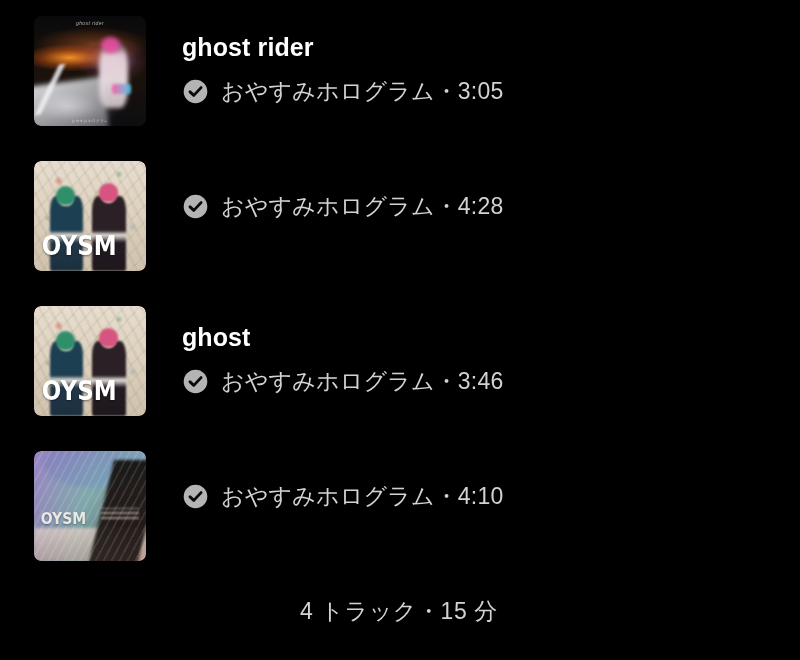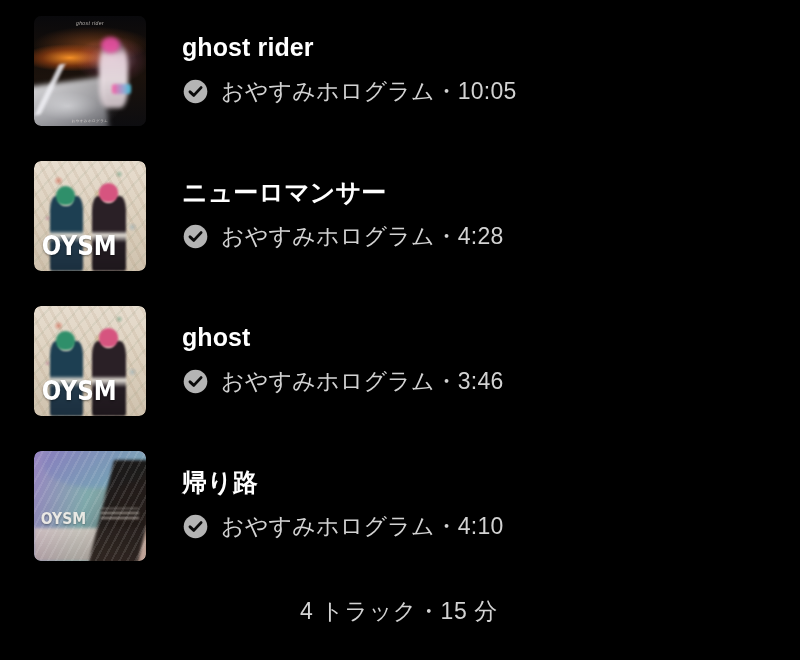--- a/index.html
+++ b/index.html
@@ -312,41 +312,40 @@
     </div>
     <div class="track-meta">
       <div class="track-title">ghost rider</div>
       <div class="track-sub">
         <svg class="verified-badge" viewBox="0 0 32 32" aria-hidden="true">
           <circle cx="16" cy="16" r="14" fill="#b4b4b4"></circle>
           <path d="M9.5 16.4 L14 20.6 L22.6 11.4" fill="none" stroke="#0a0a0a" stroke-width="3.4" stroke-linecap="round" stroke-linejoin="round"></path>
         </svg>
         <div class="track-artist">おやすみホログラム</div>
         <div class="track-artist">・</div>
-        <div class="track-artist">10:05</div>
+        <div class="track-artist">3:05</div>
       </div>
     </div>
   </div>
 
   <div class="track-row">
     <div class="art-wrap">
       <div class="art art-oysm">
         <div class="wall-noise"></div>
         <div class="p-left"></div>
         <div class="p-right"></div>
         <div class="f-left"></div>
         <div class="f-right"></div>
         <div class="h-left"></div>
         <div class="h-right"></div>
         <div class="logo">OYSM</div>
       </div>
       <div class="art-overlay-soft"></div>
     </div>
     <div class="track-meta">
-      <div class="track-title">ニューロマンサー</div>
       <div class="track-sub">
         <svg class="verified-badge" viewBox="0 0 32 32" aria-hidden="true">
           <circle cx="16" cy="16" r="14" fill="#b4b4b4"></circle>
           <path d="M9.5 16.4 L14 20.6 L22.6 11.4" fill="none" stroke="#0a0a0a" stroke-width="3.4" stroke-linecap="round" stroke-linejoin="round"></path>
         </svg>
         <div class="track-artist">おやすみホログラム</div>
         <div class="track-artist">・</div>
         <div class="track-artist">4:28</div>
       </div>
     </div>
@@ -386,21 +385,20 @@
         <div class="tealcap"></div>
         <div class="lowband"></div>
         <div class="zdark"></div>
         <div class="zbar"></div>
         <div class="stripes"></div>
         <div class="logo">OYSM</div>
       </div>
       <div class="art-overlay-soft"></div>
     </div>
     <div class="track-meta">
-      <div class="track-title">帰り路</div>
       <div class="track-sub">
         <svg class="verified-badge" viewBox="0 0 32 32" aria-hidden="true">
           <circle cx="16" cy="16" r="14" fill="#b4b4b4"></circle>
           <path d="M9.5 16.4 L14 20.6 L22.6 11.4" fill="none" stroke="#0a0a0a" stroke-width="3.4" stroke-linecap="round" stroke-linejoin="round"></path>
         </svg>
         <div class="track-artist">おやすみホログラム</div>
         <div class="track-artist">・</div>
         <div class="track-artist">4:10</div>
       </div>
     </div>

